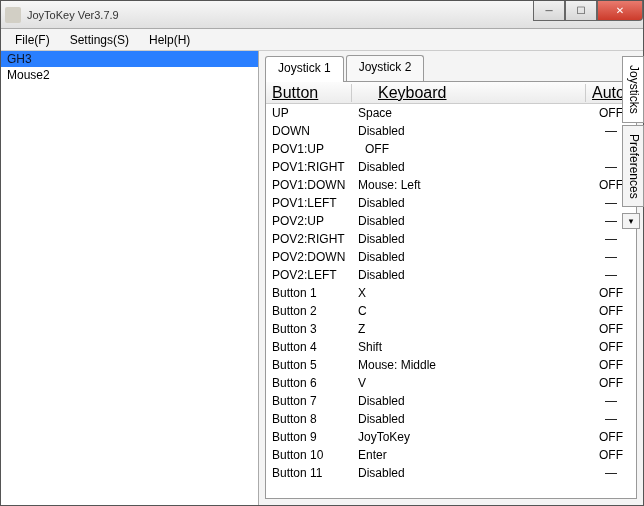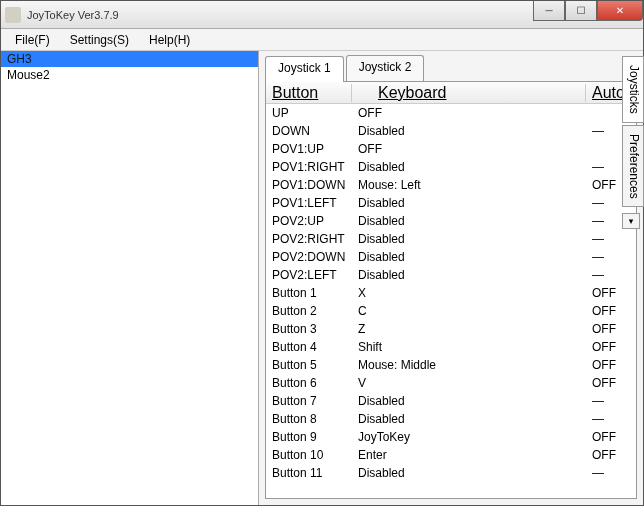--- a/index.html
+++ b/index.html
@@ -157,21 +157,21 @@
     padding: 0;
   }
   .cell {
     padding: 0 6px;
     font-size: 12px;
     white-space: nowrap;
     overflow: hidden;
   }
   .cell.button { width: 86px; }
   .cell.keyboard { flex: 1; }
-  .cell.auto { width: 50px; text-align: left; }
+  .cell.auto { width: 50px; text-align: center; }
   
   .right-tabs {
     position: absolute;
     right: -1px;
     top: 55px;
     width: 22px;
     display: flex;
     flex-direction: column;
     gap: 2px;
     z-index: 5;
@@ -234,20 +234,21 @@
 
       <div class="table-wrap">
         <div class="table-header">
           <div class="th button">Button</div>
           <div class="th keyboard">Keyboard</div>
           <div class="th auto">Auto</div>
         </div>
         <div class="table-body" id="table-body">
             <div class="row">
               <div class="cell button">UP</div>
+              <div class="cell keyboard">Space</div>
               <div class="cell auto">OFF</div>
             </div>
             <div class="row">
               <div class="cell button">DOWN</div>
               <div class="cell keyboard">Disabled</div>
               <div class="cell auto">—</div>
             </div>
             <div class="row">
               <div class="cell button">POV1:UP</div>
               <div class="cell auto">OFF</div>

